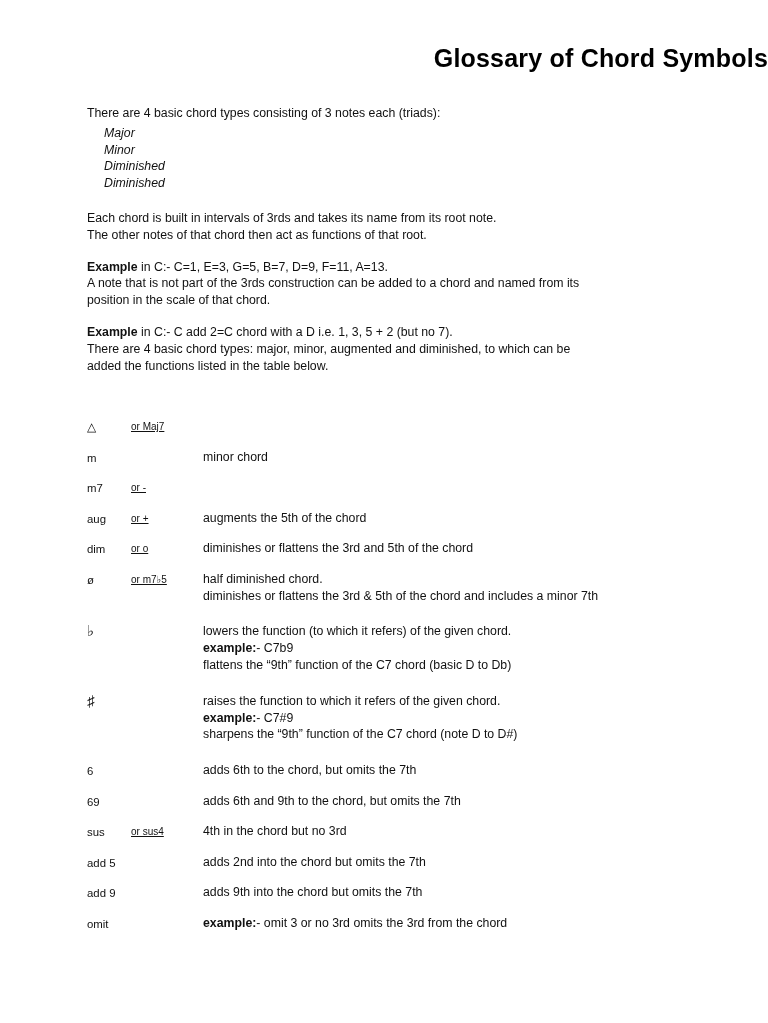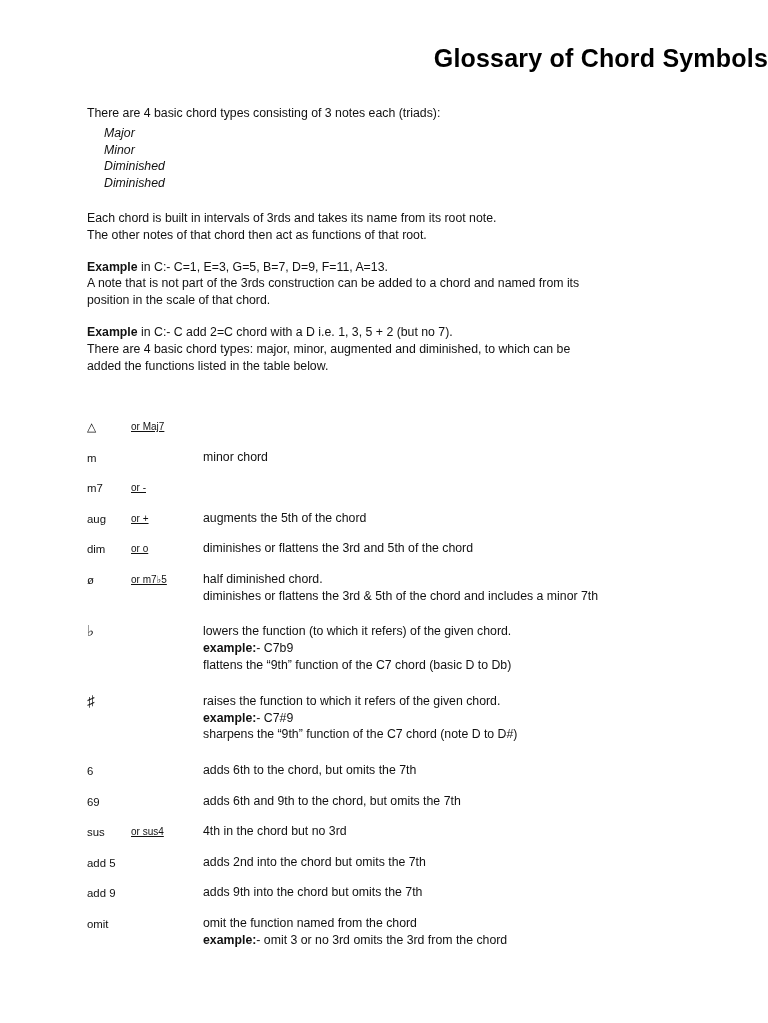--- a/index.html
+++ b/index.html
@@ -236,20 +236,19 @@
       <div class="col-alt"></div>
       <div class="col-desc">
         <span class="line">adds 9th into the chord but omits the 7th</span>
       </div>
     </div>
 
     <div class="row tall">
       <div class="col-sym">omit</div>
       <div class="col-alt"></div>
       <div class="col-desc">
-        <span class="line">omit the function named from the chord</span>
         <span class="line"><span class="strongword">example:</span><span>- omit 3 or no 3rd omits the 3rd from the chord</span></span>
       </div>
     </div>
 
 
   </div>
 </div>
 
 </body></html>

